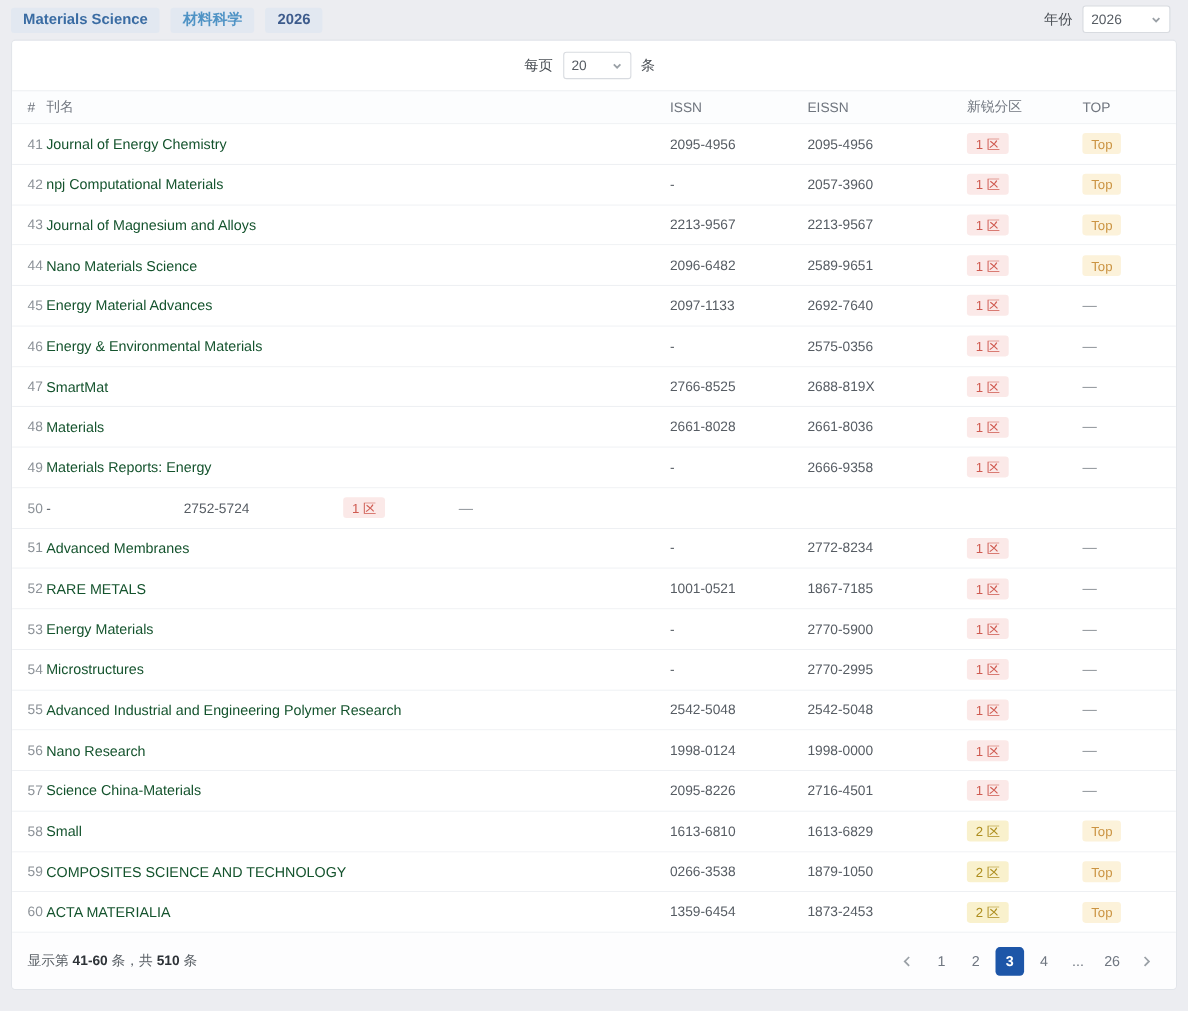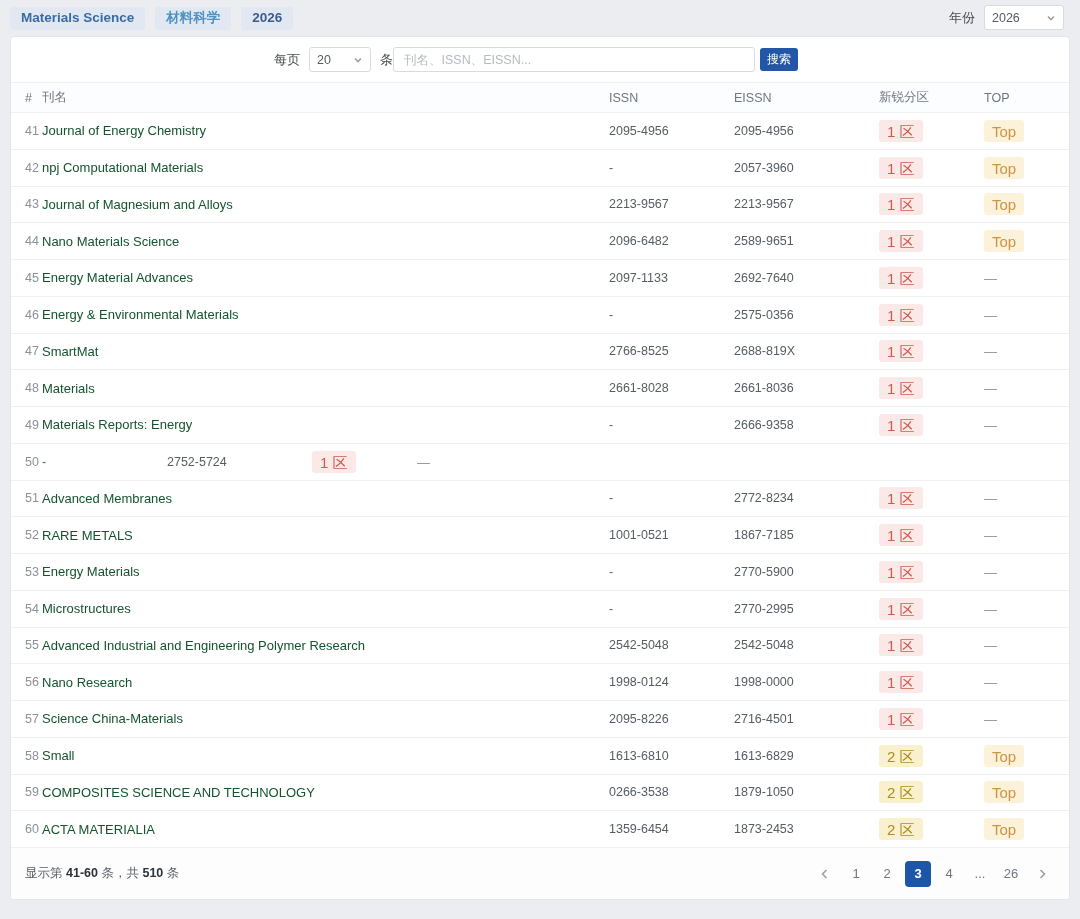--- a/index.html
+++ b/index.html
@@ -65,21 +65,21 @@
   .c-num  { width: 31px; padding-left: 14px; flex: 0 0 auto; }
   .c-name { flex: 1 1 auto; overflow: hidden; white-space: nowrap; }
   .c-issn { width: 125px; flex: 0 0 auto; }
   .c-eissn{ width: 145px; flex: 0 0 auto; }
   .c-part { width: 105px; flex: 0 0 auto; }
   .c-top  { width: 85px;  flex: 0 0 auto; }
   .trow .c-num  { color: #8b9197; font-size: 12.5px; }
   .trow .c-name { color: #14532d; font-size: 13px; }
   .trow .c-issn, .trow .c-eissn { color: #565c63; font-size: 12.5px; }
   .badge {
-    display: inline-block; font-size: 15px; line-height: 1;
+    display: inline-block; font-size: 12px; line-height: 1;
     padding: 4px 8px 3px 8px; border-radius: 3px;
   }
   .dash { color: #8b9197; font-size: 13px; }
   
   .tfooter {
     display: flex; align-items: center; justify-content: space-between;
     padding: 0 14px; flex: 1 1 auto; background: #fdfdfe;
   }
   .summary { font-size: 12.5px; color: #5a6066; }
   .summary b { color: #2d3237; }
@@ -119,24 +119,20 @@
   <div class="toolbar">
     <div class="perpage-group">
       <span>每页</span>
       <div class="selectbox perpage">
         <span>20</span>
         <svg class="chev" viewBox="0 0 10 10">
             <polyline points="2,3.5 5,6.5 8,3.5"></polyline>
           </svg>
       </div>
       <span>条</span>
-    </div>
-    <div class="search-group">
-      <input class="search-input" type="text" placeholder="刊名、ISSN、EISSN..." style="">
-      <button class="search-btn" style="background: rgb(36, 86, 168);">搜索</button>
     </div>
   </div>
 
   <div class="thead">
     <div class="c-num">#</div>
     <div class="c-name">刊名</div>
     <div class="c-issn">ISSN</div>
     <div class="c-eissn">EISSN</div>
     <div class="c-part">新锐分区</div>
     <div class="c-top">TOP</div>

